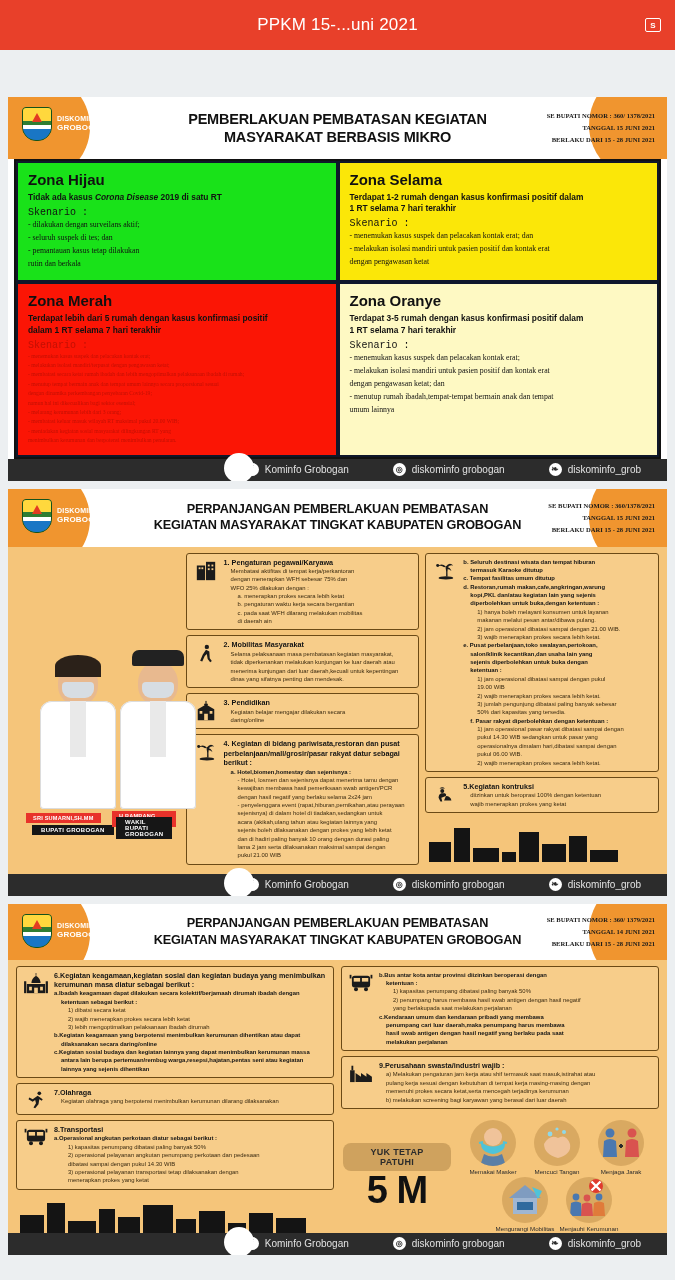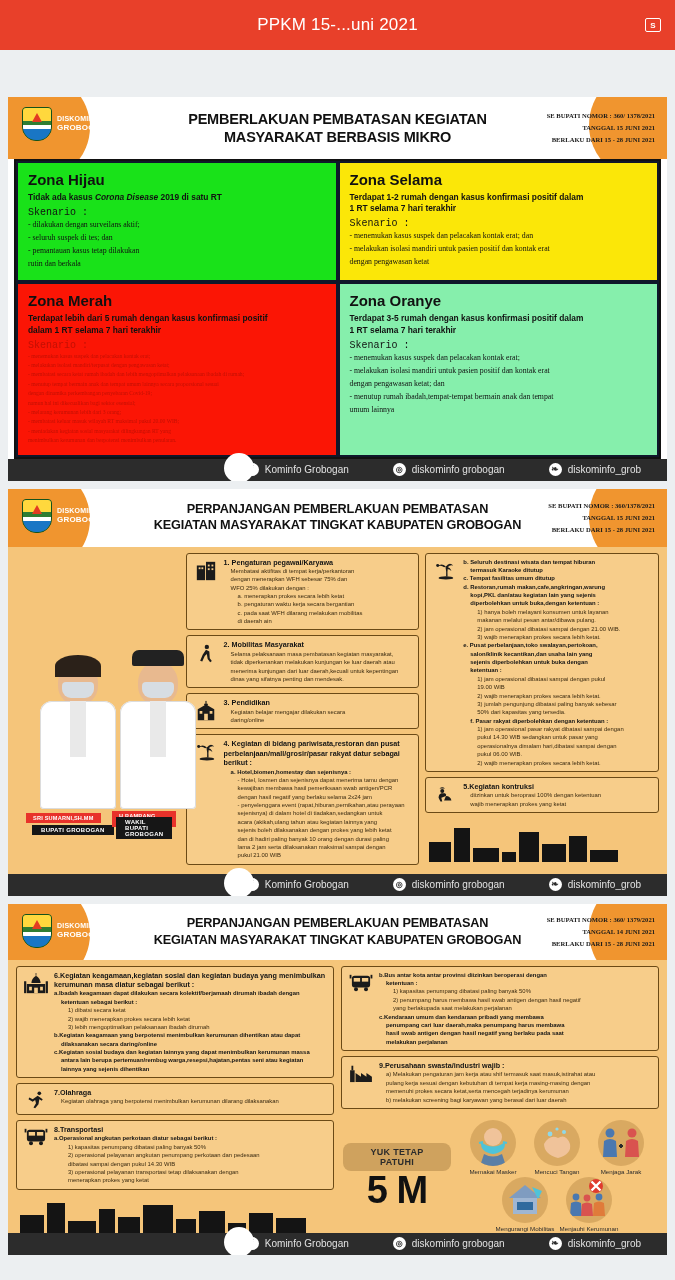--- a/index.html
+++ b/index.html
@@ -65,21 +65,21 @@
     z-index: 3; text-align: right; font-family: "Liberation Serif", serif;
     font-size: 6.6px; color: #1a1a1a; line-height: 1.85; font-weight: 700;
   }
 
   
   .zones { display: grid; grid-template-columns: 1fr 1fr; border: 2px solid #111; margin: 0 6px; }
   .zone { padding: 8px 10px 10px 10px; border: 2px solid #0f172a; }
   .z-green  { background: #19e219; }
   .z-yellow { background: #fbe708; }
   .z-red    { background: #fb1505; }
-  .z-orange { background: #86efac; }
+  .z-orange { background: #fef9c3; }
   .zone h3 { font-size: 15px; font-weight: 800; color: #111; margin-bottom: 4px; }
   .zone .sub { font-size: 8.4px; font-weight: 800; color: #111; line-height: 1.32; }
   .zone .sub em { font-style: italic; font-weight: 700; }
   .zone .skl { font-family: Liberation Mono, monospace; font-size: 10px; color: #111; margin-top: 4px; }
   .zone ul { list-style: none; font-family: "Liberation Serif", serif; font-size: 7.8px; color: #111; line-height: 1.55; }
   .zone ul li { margin-top: 1px; }
   .z-red .skl, .z-red ul { color: #c21004; }
   .z-red ul { font-size: 5.6px; line-height: 1.5; }
 
   

